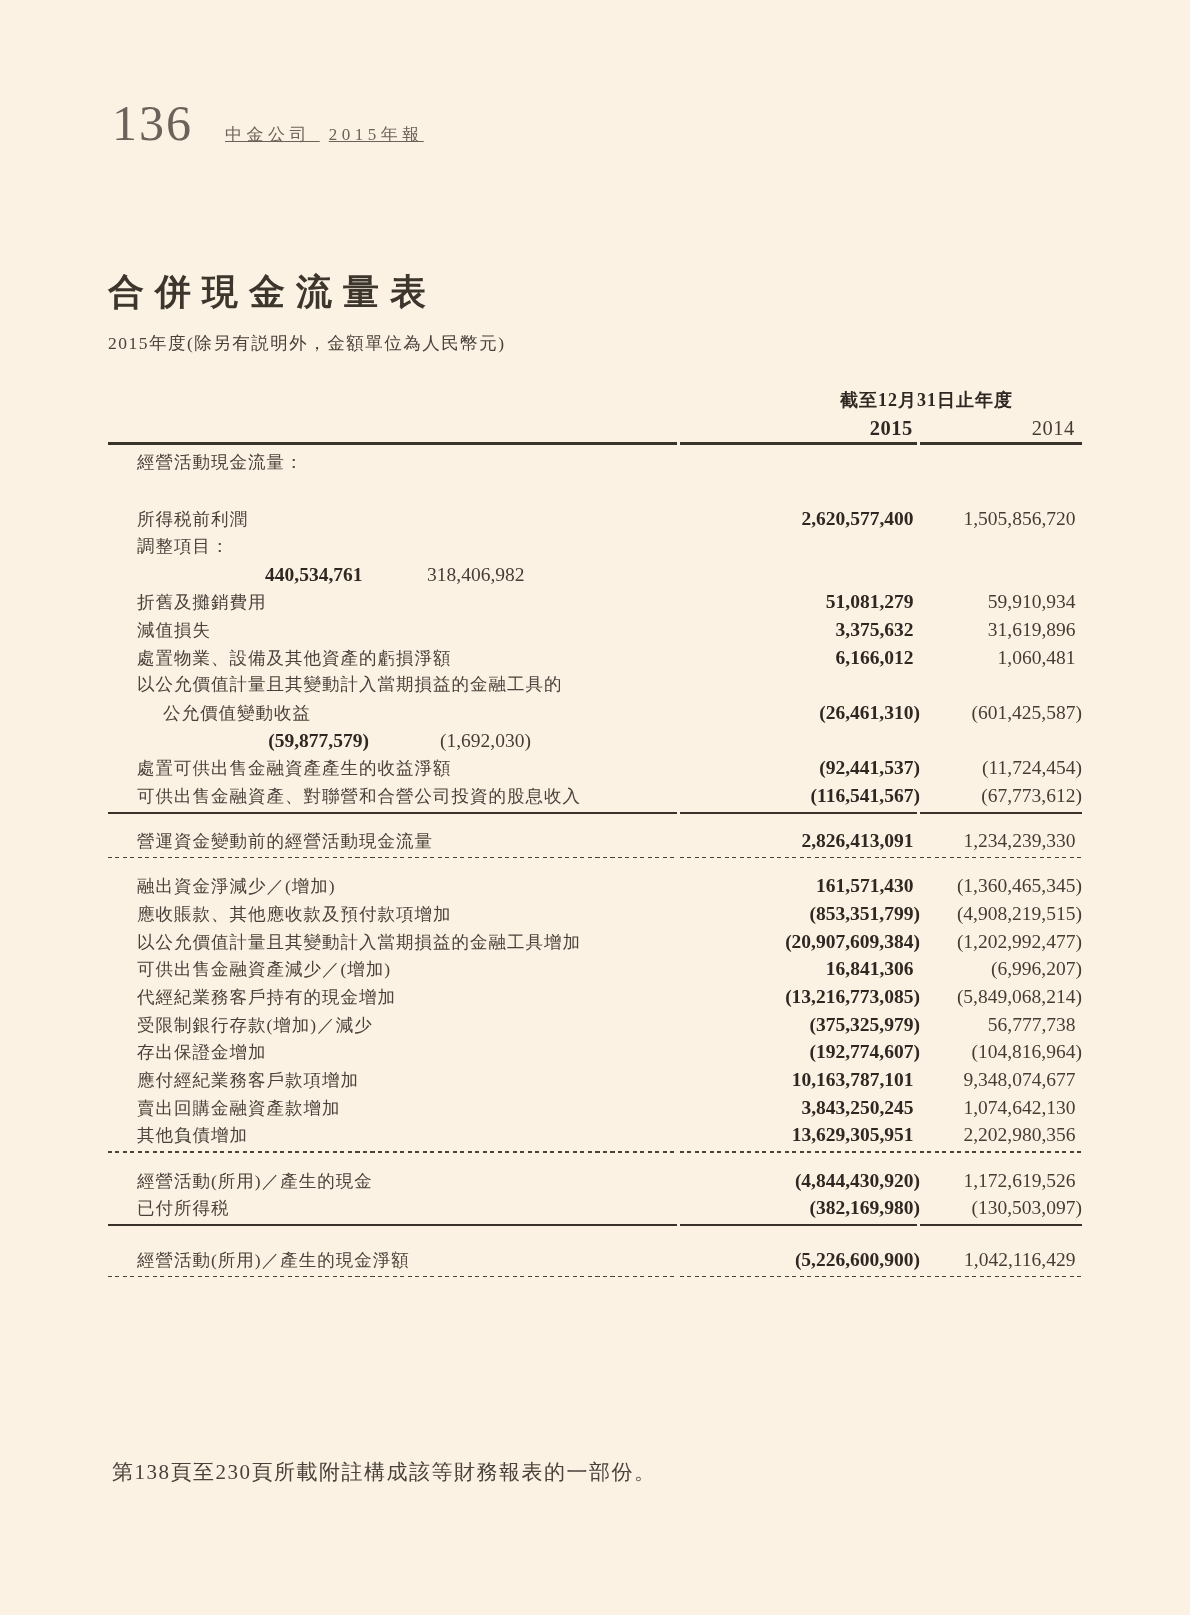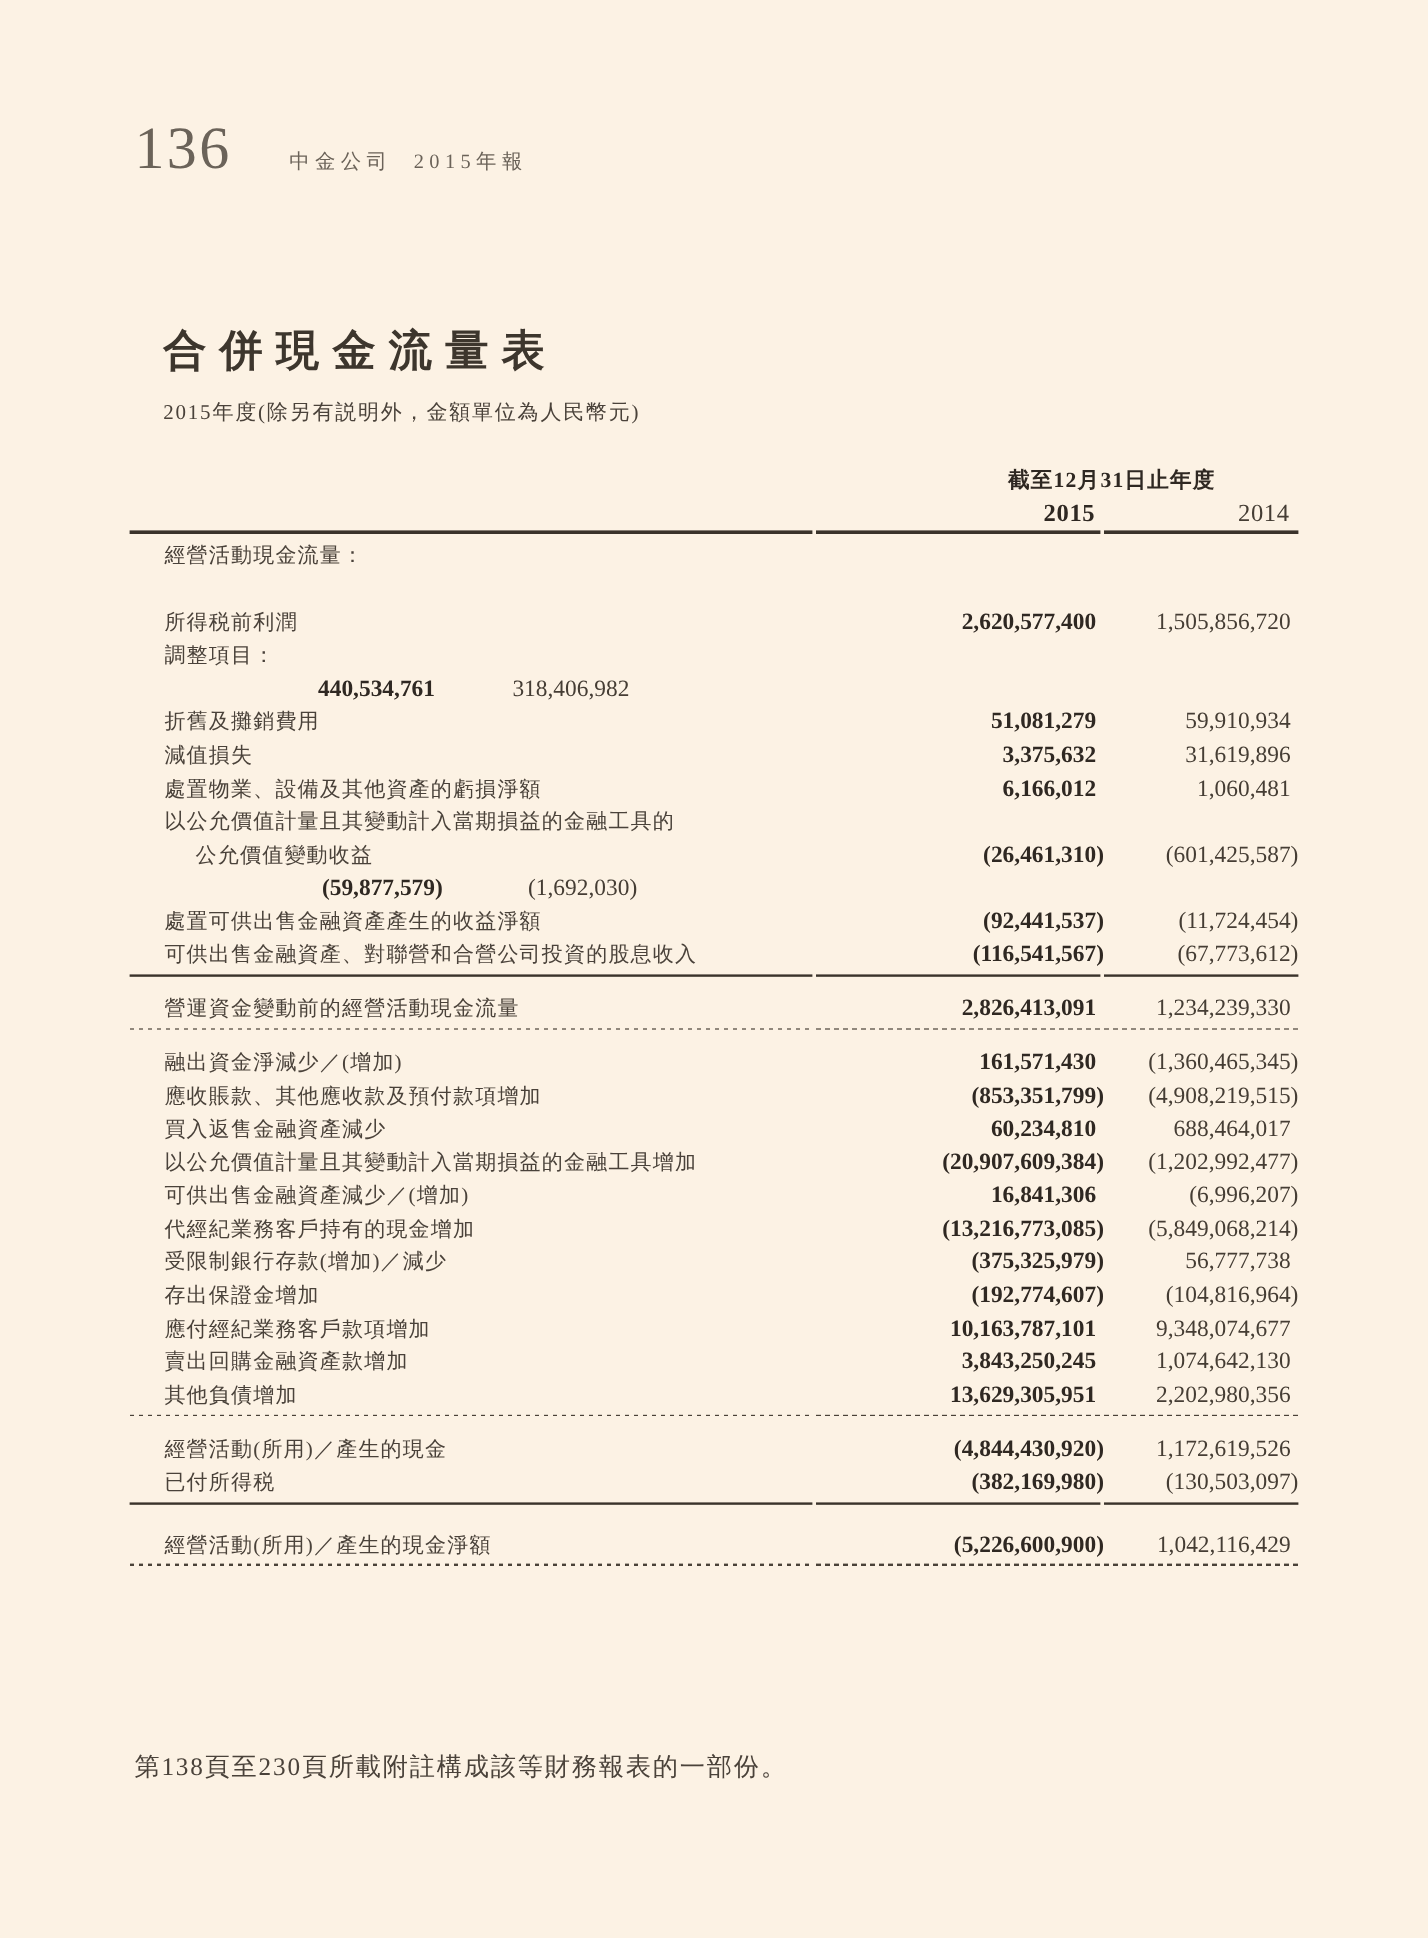--- a/index.html
+++ b/index.html
@@ -23,34 +23,34 @@
     display: flex;
     align-items: baseline;
     gap: 32px;
   }
   .page-num {
     font-size: 50px;
     letter-spacing: 2px;
     color: var(--ink-soft, #6b6359);
   }
   .page-caption {
-    margin-left: 16px;
+    margin-left: 0;
     font-size: 17px;
     letter-spacing: 4.5px;
     color: var(--ink-soft, #6b6359);
+    text-decoration: underline;
   }
   .page-caption .caption-year { margin-left: 9px; }
 
   
   .title-block {
     position: absolute;
     top: 268px;
     left: 108px;
     width: 974px;
-    margin-left: 28px;
   }
   .title {
     margin: 0;
     font-size: 36px;
     font-weight: 700;
     letter-spacing: 11px;
     color: #3d362d;
   }
   .subtitle {
     margin-top: 14px;
@@ -239,25 +239,20 @@
           <div class="lbl">融出資金淨減少／(增加)</div>
           <div class="num n15">161,571,430<span class="pp">)</span></div>
           <div class="num n14">(1,360,465,345)</div>
         </div>
         <div class="row">
           <div class="lbl">應收賬款、其他應收款及預付款項增加</div>
           <div class="num n15">(853,351,799)</div>
           <div class="num n14">(4,908,219,515)</div>
         </div>
         <div class="row">
-          <div class="lbl">買入返售金融資產減少</div>
-          <div class="num n15">60,234,810<span class="pp">)</span></div>
-          <div class="num n14">688,464,017<span class="pp">)</span></div>
-        </div>
-        <div class="row">
           <div class="lbl">以公允價值計量且其變動計入當期損益的金融工具增加</div>
           <div class="num n15">(20,907,609,384)</div>
           <div class="num n14">(1,202,992,477)</div>
         </div>
         <div class="row">
           <div class="lbl">可供出售金融資產減少／(增加)</div>
           <div class="num n15">16,841,306<span class="pp">)</span></div>
           <div class="num n14">(6,996,207)</div>
         </div>
         <div class="row">

